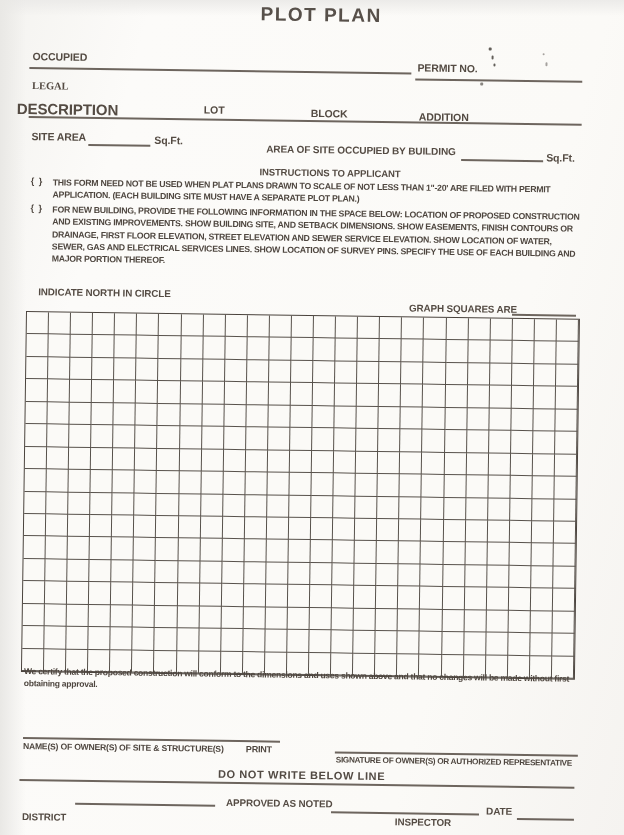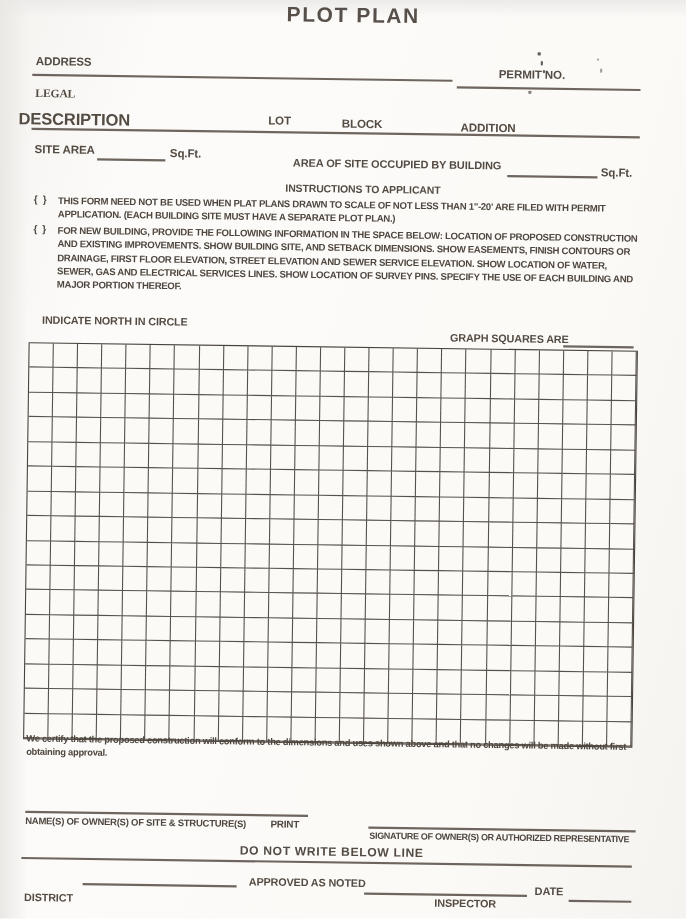--- a/index.html
+++ b/index.html
@@ -57,29 +57,29 @@
 
   <div class="abs title">PLOT PLAN</div>
 
   <div class="speck" style="left:489px;top:41px;width:3px;height:3px;"></div>
   <div class="speck" style="left:492px;top:49px;width:2px;height:4px;"></div>
   <div class="speck" style="left:494px;top:57px;width:2px;height:3px;"></div>
   <div class="speck" style="left:543px;top:46px;width:2px;height:2px;opacity:0.45;"></div>
   <div class="speck" style="left:546px;top:55px;width:2px;height:4px;opacity:0.45;"></div>
   <div class="speck" style="left:481px;top:76px;width:3px;height:3px;opacity:0.6;"></div>
 
-  <div class="abs lbl" style="left:33px;top:50px;font-size:10.5px;">ADDRESS</div>
+  <div class="abs lbl" style="left:33px;top:50px;font-size:10.5px;">OCCUPIED</div>
   <div class="rule" style="left:30px;top:67px;width:382px;"></div>
 
-  <div class="abs lbl" style="left:418px;top:56px;font-size:10.5px;margin-left:36px;">PERMIT NO.</div>
+  <div class="abs lbl" style="left:418px;top:56px;font-size:10.5px;">PERMIT NO.</div>
   <div class="rule" style="left:416px;top:73px;width:167px;"></div>
 
   <div class="abs lbl" style="left:33px;top:80px;font-size:10.5px;font-family:Liberation Serif, serif;">LEGAL</div>
   <div class="abs lbl" style="left:18px;top:100px;font-size:15px;">DESCRIPTION</div>
-  <div class="abs lbl" style="left:205px;top:101px;font-size:10.5px;margin-left:40px;">LOT</div>
+  <div class="abs lbl" style="left:205px;top:101px;font-size:10.5px;">LOT</div>
   <div class="abs lbl" style="left:312px;top:103px;font-size:10.5px;text-align:right;">BLOCK</div>
   <div class="abs lbl" style="left:420px;top:105px;font-size:10.5px;">ADDITION</div>
   <div class="rule" style="left:30px;top:116px;width:553px;"></div>
 
   <div class="abs lbl" style="left:33px;top:130px;font-size:10.5px;">SITE AREA</div>
   <div class="rule" style="left:90px;top:143px;width:62px;"></div>
   <div class="abs lbl" style="left:156px;top:132px;font-size:10.5px;">Sq.Ft.</div>
 
   <div class="abs lbl" style="left:268px;top:140px;font-size:10px;">AREA OF SITE OCCUPIED BY BUILDING</div>
   <div class="rule" style="left:463px;top:153px;width:82px;"></div>

